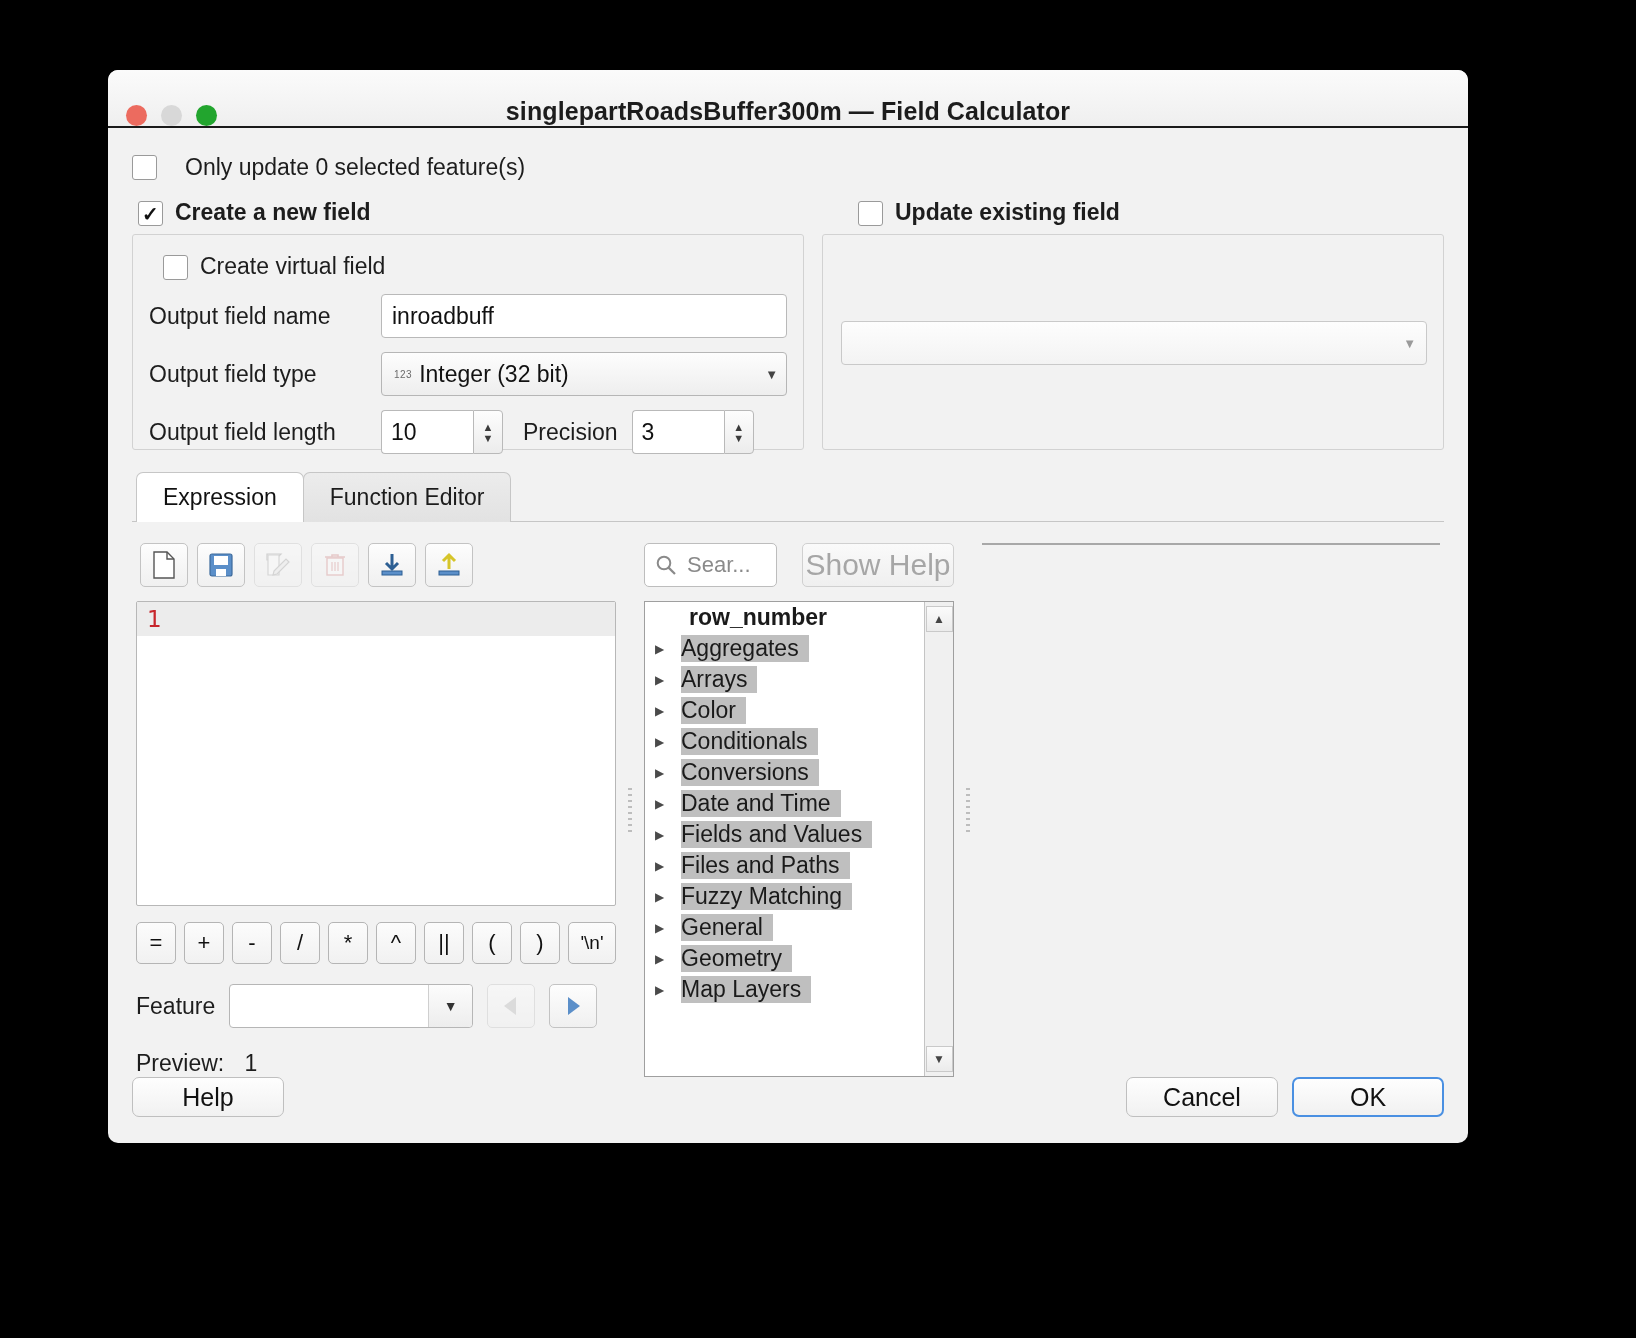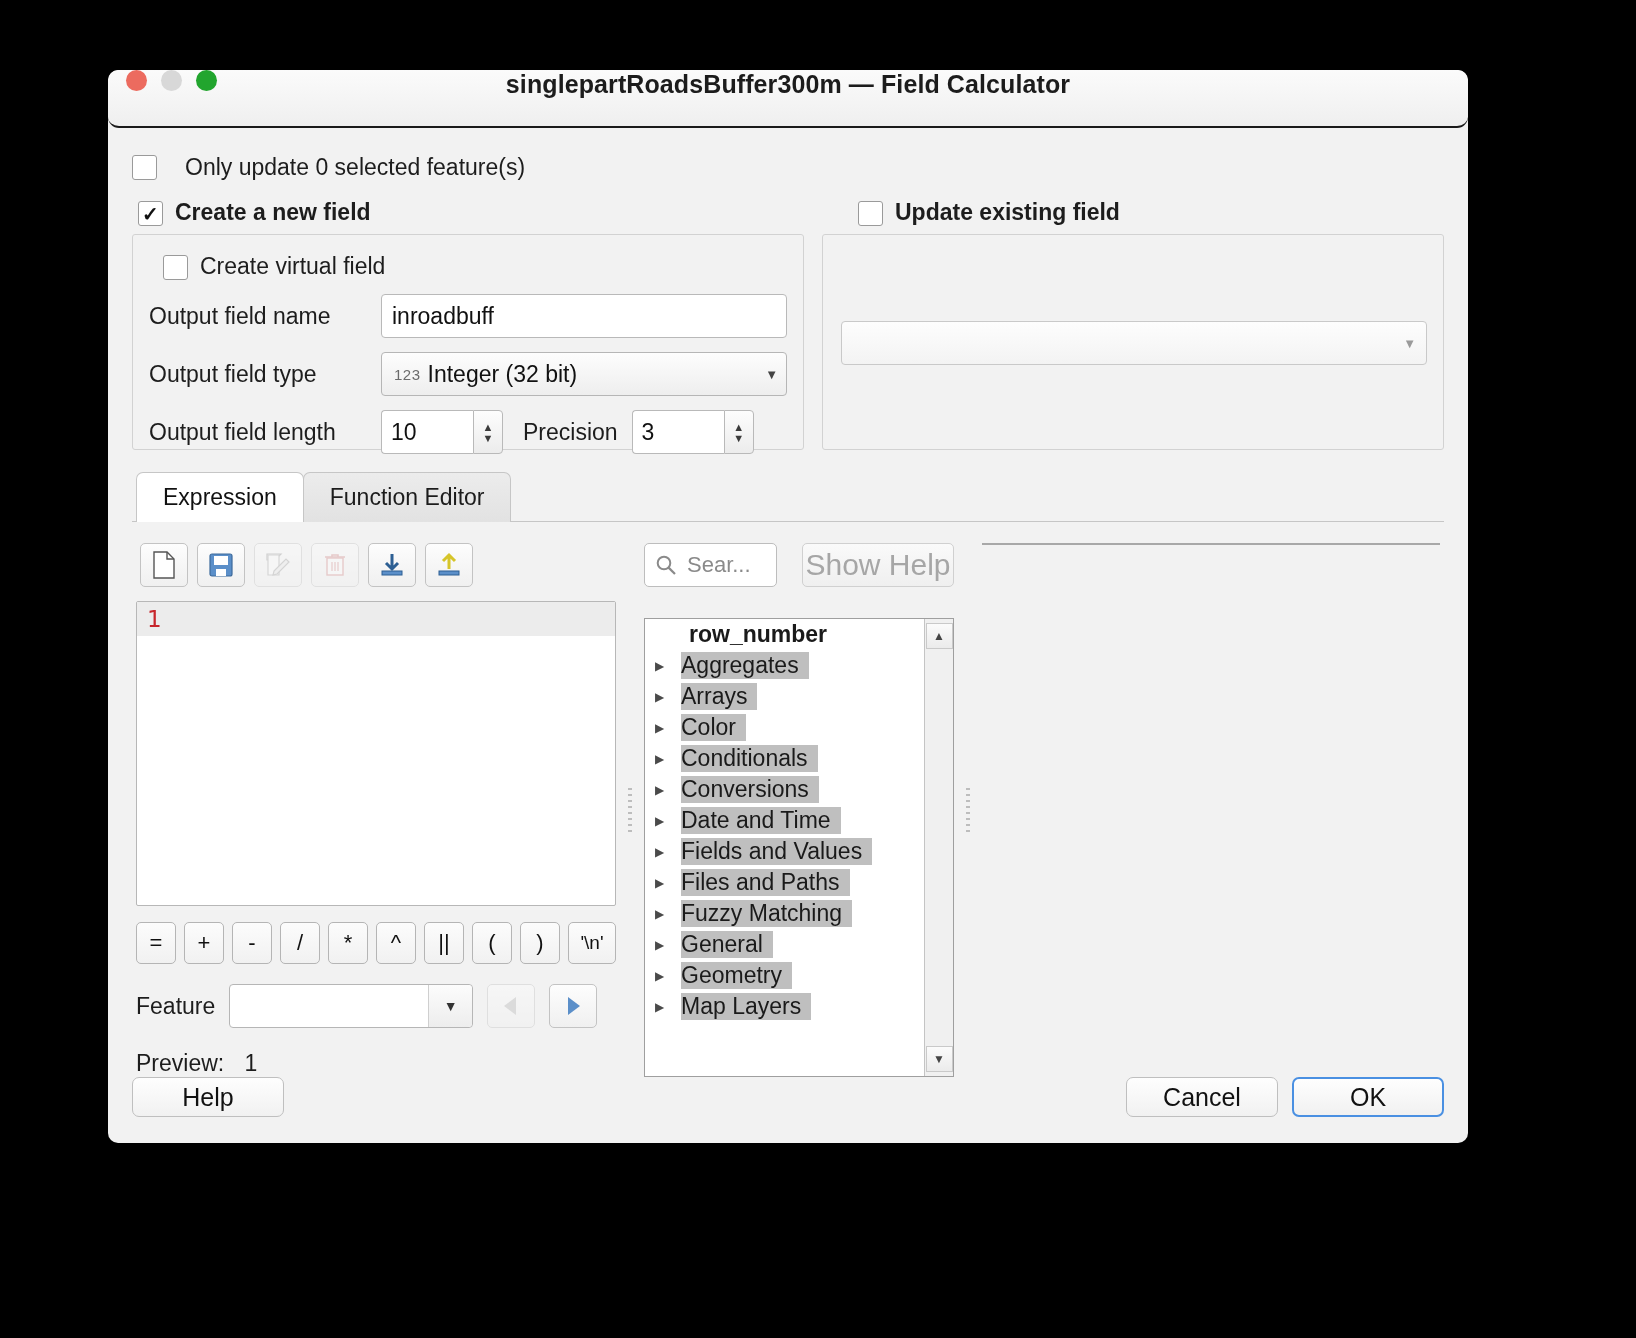--- a/index.html
+++ b/index.html
@@ -17,23 +17,22 @@
     border-radius:10px;
     box-shadow:0 6px 30px rgba(0,0,0,.55);
     overflow:hidden;
     display:flex; flex-direction:column;
   }
   
   .titlebar {
     height:58px; flex:0 0 58px;
     background:linear-gradient(#fbfbfb,#efefef);
     border-bottom:2px solid #1a1a1a;
-    display:flex; align-items:flex-start;
+    display:flex; align-items:flex-end;
     position:relative;
-    border-radius:11px;
   }
   .traffic { display:flex; gap:14px; padding-left:18px; }
   .dot { width:21px; height:21px; border-radius:50%; }
   .dot.red    { background:#ec6b5f; }
   .dot.yellow { background:#d8d8d8; }
   .dot.green  { background:#22a52e; }
   .title {
     position:absolute; left:0; right:0; text-align:center;
     font-size:25px; font-weight:bold; color:#1c1c1c;
     letter-spacing:.1px;
@@ -71,21 +70,21 @@
     background:#fff; font-size:23px; color:#111; padding:0 10px;
     font-family:inherit;
   }
   .combo {
     flex:1; height:44px; border:1px solid #b6b6b6; border-radius:4px;
     background:linear-gradient(#fdfdfd,#eeeeee);
     display:flex; align-items:center; padding:0 8px 0 12px;
     font-size:23px; color:#111; position:relative;
   }
   .combo .arrow { margin-left:auto; font-size:13px; color:#444; }
-  .num123 { font-size:15px; color:#6b6b6b; margin-right:7px; letter-spacing:.5px; }
+  .num123 { font-size:10px; color:#6b6b6b; margin-right:7px; letter-spacing:.5px; }
 
   .spin { display:flex; width:122px; height:44px; }
   .spin input {
     flex:1; border:1px solid #b9b9b9; border-right:none; border-radius:4px 0 0 4px;
     background:#fff; font-size:23px; padding:0 9px; color:#111; font-family:inherit; min-width:0;
   }
   .spin .btns {
     width:30px; border:1px solid #b9b9b9; border-radius:0 4px 4px 0;
     background:linear-gradient(#fdfdfd,#ececec);
     display:flex; flex-direction:column; align-items:center; justify-content:center; gap:3px;
@@ -160,21 +159,21 @@
     border-radius:0 4px 4px 0;
   }
   .navbtn {
     width:48px;height:44px;border:1px solid #c3c3c3;border-radius:5px;
     background:linear-gradient(#fdfdfd,#f0f0f0);
     display:flex;align-items:center;justify-content:center;
   }
   .preview { margin-top:22px; font-size:23px; color:#1d1d1d; }
   .preview b { font-weight:normal; margin-left:14px; }
 
-  .searchrow { display:flex; gap:25px; margin-bottom:31px;align-items:center; }
+  .searchrow { display:flex; gap:25px; margin-bottom:14px;align-items:center; }
   .searchbox {
     flex:1; height:44px; border:1px solid #bdbdbd; border-radius:5px; background:#fff;
     display:flex; align-items:center; gap:10px; padding:0 10px;
     font-size:22px; color:#8a8a8a;
   }
   .helpbtn {
     width:152px; height:44px; border:1px solid #d0d0d0; border-radius:5px;
     background:linear-gradient(#fafafa,#efefef);
     display:flex;align-items:center;justify-content:center;
     font-size:30px; color:#a6a6a6;

